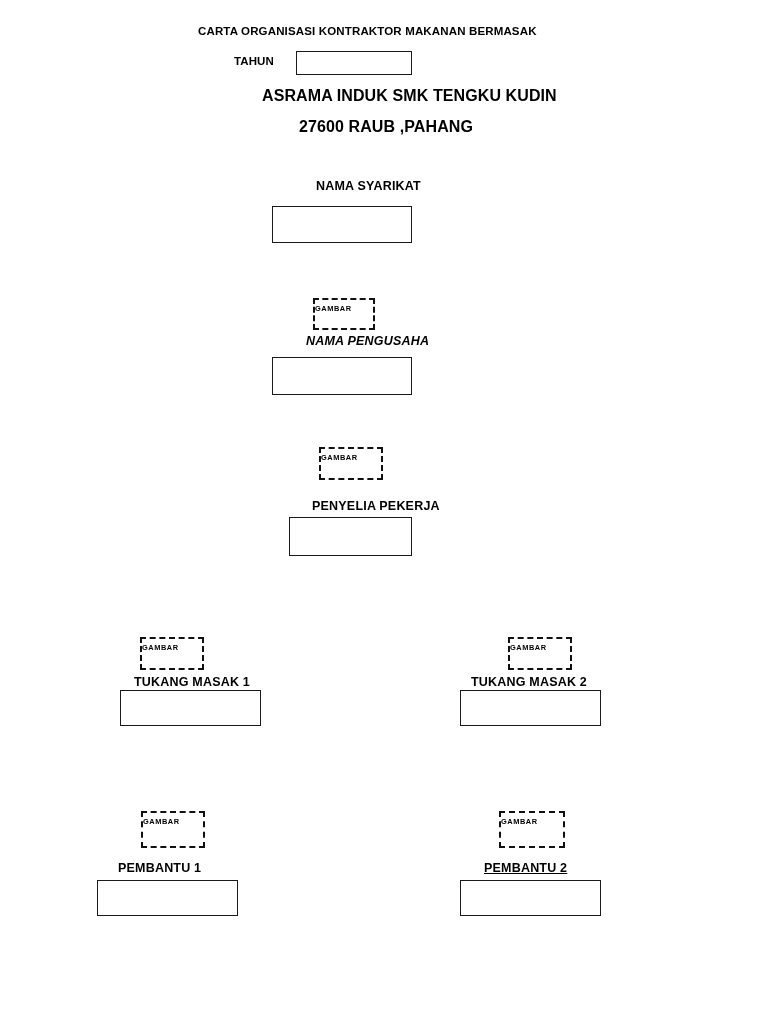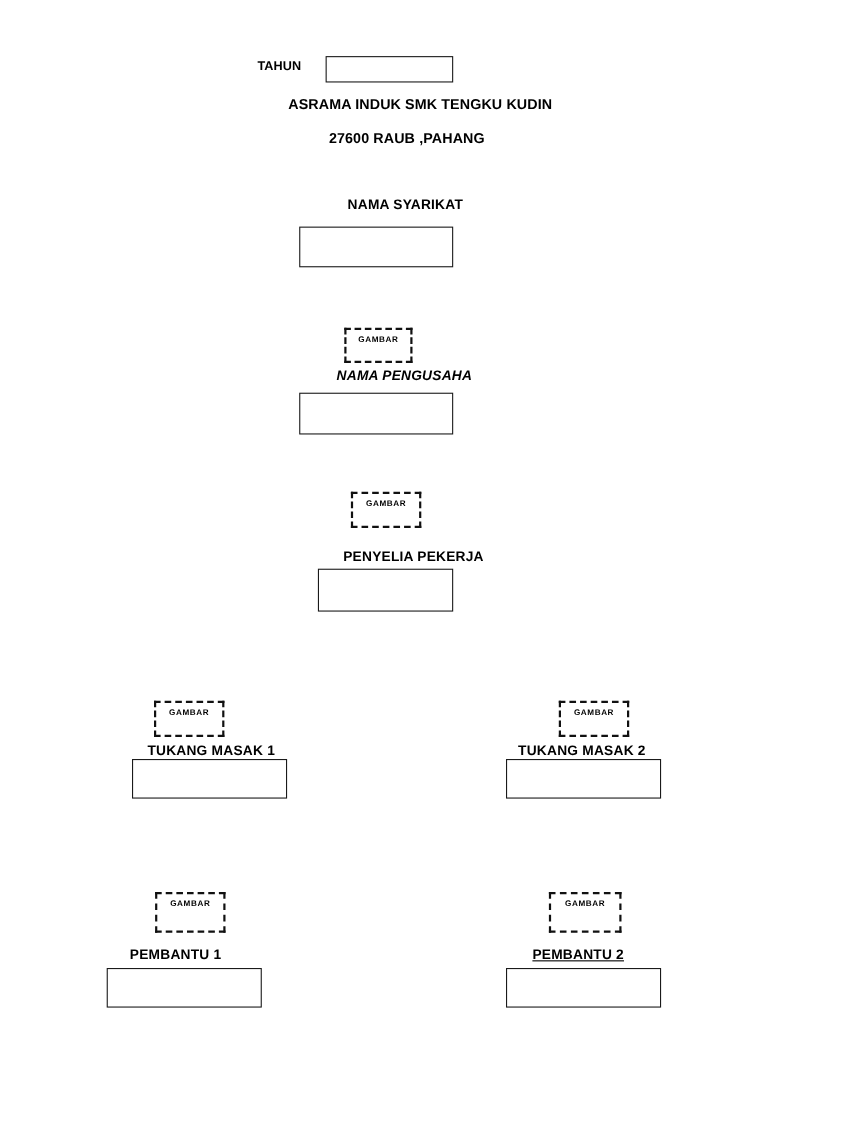--- a/index.html
+++ b/index.html
@@ -32,21 +32,21 @@
     font-weight: bold;
     letter-spacing: 0.1px;
     white-space: nowrap;
     line-height: 1;
   }
   .title {
     font-size: 11.5px;
     letter-spacing: 0.15px;
   }
   .subtitle {
-    font-size: 13px;
+    font-size: 16px;
   }
   .role {
     font-size: 12.5px;
     letter-spacing: 0.2px;
   }
   .tahun-label {
     font-size: 11.5px;
   }
 
   
@@ -62,33 +62,33 @@
     position: absolute;
     box-sizing: border-box;
     border: 2px dashed #111111;
     background: #ffffff;
   }
   .gambar-label {
     position: absolute;
     left: 0;
     right: 0;
     top: 5px;
-    text-align: center;
     font-size: 7.4px;
     font-weight: bold;
     letter-spacing: 0.55px;
     line-height: 1;
     color: #000000;
   }
 </style>
 </head>
 <body>
 
 <div class="page">
 
+  <div class="txt title" style="left:198px; top:26px;">CARTA ORGANISASI KONTRAKTOR  MAKANAN BERMASAK</div>
 
   <div class="txt tahun-label" style="left:234px; top:56px;">TAHUN</div>
 
   <div class="field" style="left:296px; top:51px; width:116px; height:24px;"></div>
 
   <div class="txt subtitle" style="left:262px; top:88px;">ASRAMA INDUK SMK TENGKU KUDIN</div>
 
   <div class="txt subtitle" style="left:299px; top:119px;">27600 RAUB ,PAHANG</div>
 
   <div class="txt role" style="left:316px; top:180px;text-align:center;">NAMA SYARIKAT</div>

